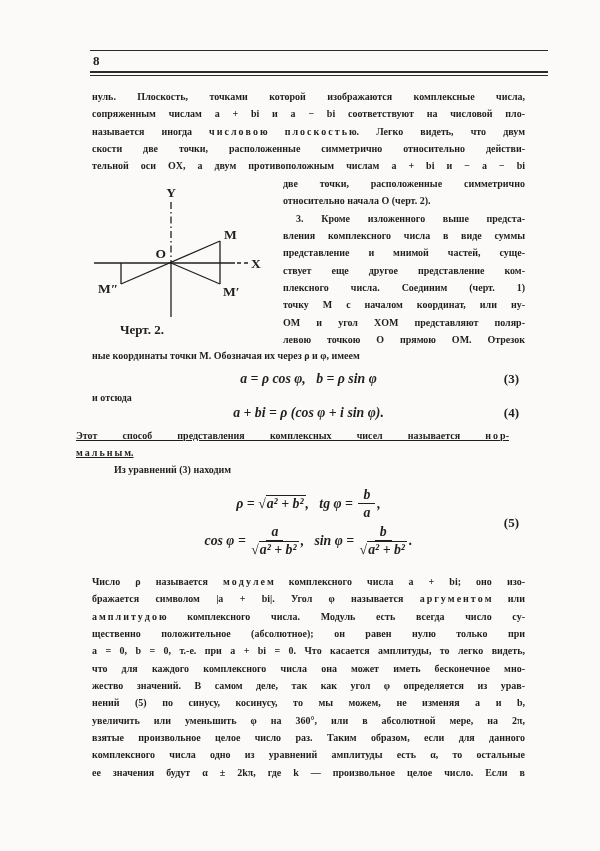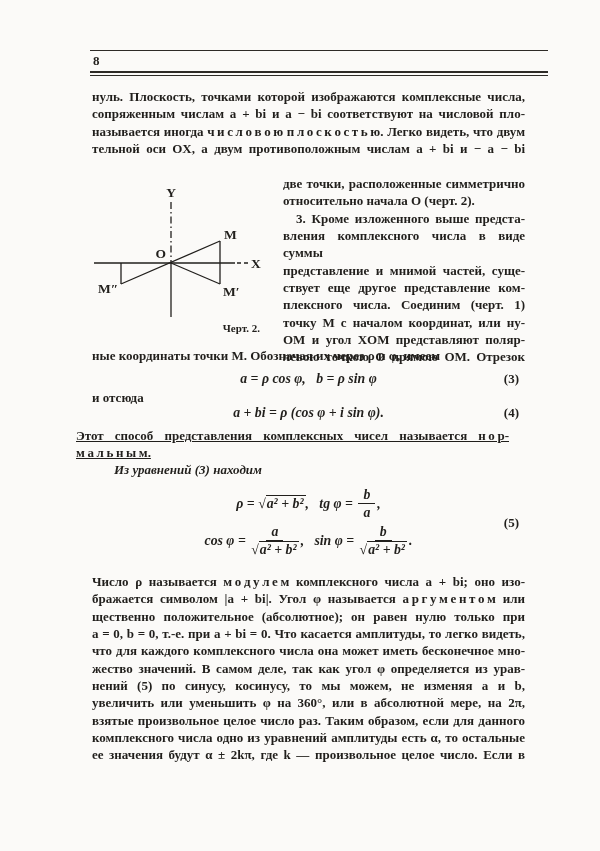--- a/index.html
+++ b/index.html
@@ -4,25 +4,25 @@
 <style>
   html,body{margin:0;padding:0;}
   body{width:600px;height:851px;overflow:hidden;}
   .page{
     position:relative;width:600px;height:851px;
     background:#fbfaf8;color:#211f1c;
     font-family:"Liberation Serif","DejaVu Serif",serif;
     font-weight:700;
   }
   .abs{position:absolute;}
-  .line{font-size:13px;line-height:17.35px;white-space:nowrap;}
+  .line{font-size:10px;line-height:17.35px;white-space:nowrap;}
   .block .line{white-space:normal;}
   .j{text-align:justify;text-align-last:justify;-moz-text-align-last:justify;text-justify:inter-word;}
   .ind{text-indent:13px;}
-  .ind2{padding-left:22px;font-style:italic;}
+  .ind2{padding-left:22px;}
 
   
   .rule{background:#2e2b27;height:1px;}
   .rule-thick{height:1.6px;}
   .page-num{font-size:13px;}
   .header-title{text-align:center;font-style:italic;font-size:13.5px;letter-spacing:1.6px;}
 
   
   .col{width:433px;}
   .wrapcol{width:242px;}
@@ -33,37 +33,38 @@
   .f-flex{display:flex;justify-content:center;align-items:center;font-style:italic;font-size:13.8px;}
   .seg{white-space:pre;}
   .frac{display:inline-flex;flex-direction:column;align-items:center;margin:0 2px;line-height:15px;}
   .frac .num{display:block;border-bottom:1.3px solid #211f1c;padding:0 5px 1px;}
   .frac .den{display:block;padding-top:1px;}
   .sqrt{white-space:nowrap;display:inline-block;}
   .sqrt .sign{font-style:normal;display:inline-block;transform:translateY(-0.5px);}
   .sqrt .rad{border-top:1.3px solid #211f1c;padding:0 2px 0 1px;}
 
   
-  .fig-caption{text-align:right;font-size:11px;}
+  .fig-caption{text-align:left;font-size:13px;}
   svg text{font-family:"Liberation Serif","DejaVu Serif",serif;font-weight:700;fill:#211f1c;}
 </style>
 </head>
 <body>
 
 <div class="page">
 
   <div class="abs rule" style="left:90px;top:50px;width:458px;"></div>
   <div class="abs page-num" style="left:93px;top:53px;">8</div>
   <div class="abs rule rule-thick" style="left:90px;top:71px;width:458px;"></div>
   <div class="abs rule" style="left:90px;top:74.5px;width:458px;"></div>
 
   <div class="abs col block" style="left:92px;top:88px;">
     <div class="line j">нуль. Плоскость, точками которой изображаются комплексные числа,</div>
     <div class="line j">сопряженным числам a + bi и a − bi соответствуют на числовой пло-</div>
     <div class="line j">называется иногда ч и с л о в о ю п л о с к о с т ь ю. Легко видеть, что двум</div>
+    <div class="line j">скости две точки, расположенные симметрично относительно действи-</div>
     <div class="line j">тельной оси OX, а двум противоположным числам a + bi и − a − bi</div>
   </div>
 
   <svg class="abs" style="left:86px;top:186px;" width="182" height="150" viewBox="0 0 182 150">
 
     <line x1="85" y1="16" x2="85" y2="77" stroke="#211f1c" stroke-width="1.3" stroke-dasharray="7 3 1.5 3"></line>
     <line x1="85" y1="77" x2="85" y2="131" stroke="#211f1c" stroke-width="1.3"></line>
 
     <line x1="8" y1="77" x2="149" y2="77" stroke="#211f1c" stroke-width="1.3"></line>
     <line x1="151" y1="77" x2="162" y2="77" stroke="#211f1c" stroke-width="1.3" stroke-dasharray="4 3"></line>
@@ -139,20 +140,21 @@
           <span class="den"><span class="sqrt"><span class="sign">√</span><span class="rad">a² + b²</span></span></span>
         </span>
       <span class="seg">.</span>
     </div>
     <span class="f-num" style="top:27px;">(5)</span>
   </div>
 
   <div class="abs col block" style="left:92px;top:573px;">
     <div class="line j">Число ρ называется м о д у л е м комплексного числа a + bi; оно изо-</div>
     <div class="line j">бражается символом |a + bi|. Угол φ называется а р г у м е н т о м или</div>
+    <div class="line j">а м п л и т у д о ю комплексного числа. Модуль есть всегда число су-</div>
     <div class="line j">щественно положительное (абсолютное); он равен нулю только при</div>
     <div class="line j">a = 0, b = 0, т.-е. при a + bi = 0. Что касается амплитуды, то легко видеть,</div>
     <div class="line j">что для каждого комплексного числа она может иметь бесконечное мно-</div>
     <div class="line j">жество значений. В самом деле, так как угол φ определяется из урав-</div>
     <div class="line j">нений (5) по синусу, косинусу, то мы можем, не изменяя a и b,</div>
     <div class="line j">увеличить или уменьшить φ на 360°, или в абсолютной мере, на 2π,</div>
     <div class="line j">взятые произвольное целое число раз. Таким образом, если для данного</div>
     <div class="line j">комплексного числа одно из уравнений амплитуды есть α, то остальные</div>
     <div class="line j">ее значения будут α ± 2kπ, где k — произвольное целое число. Если в</div>
   </div>

